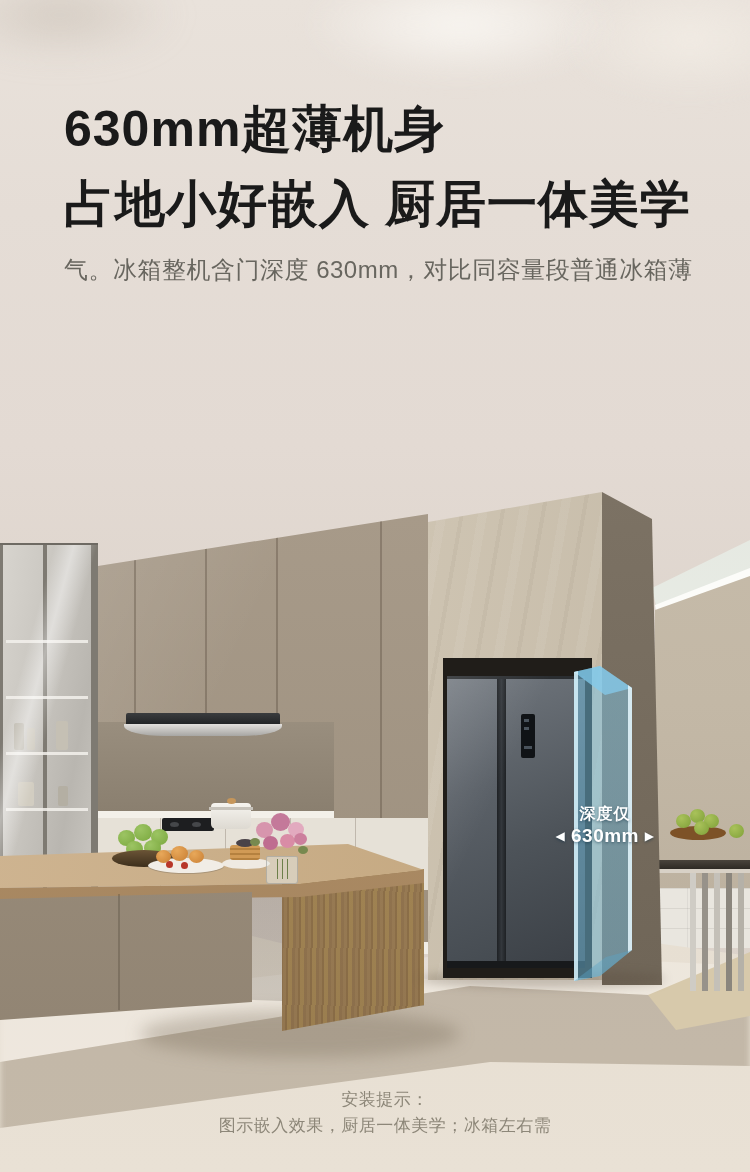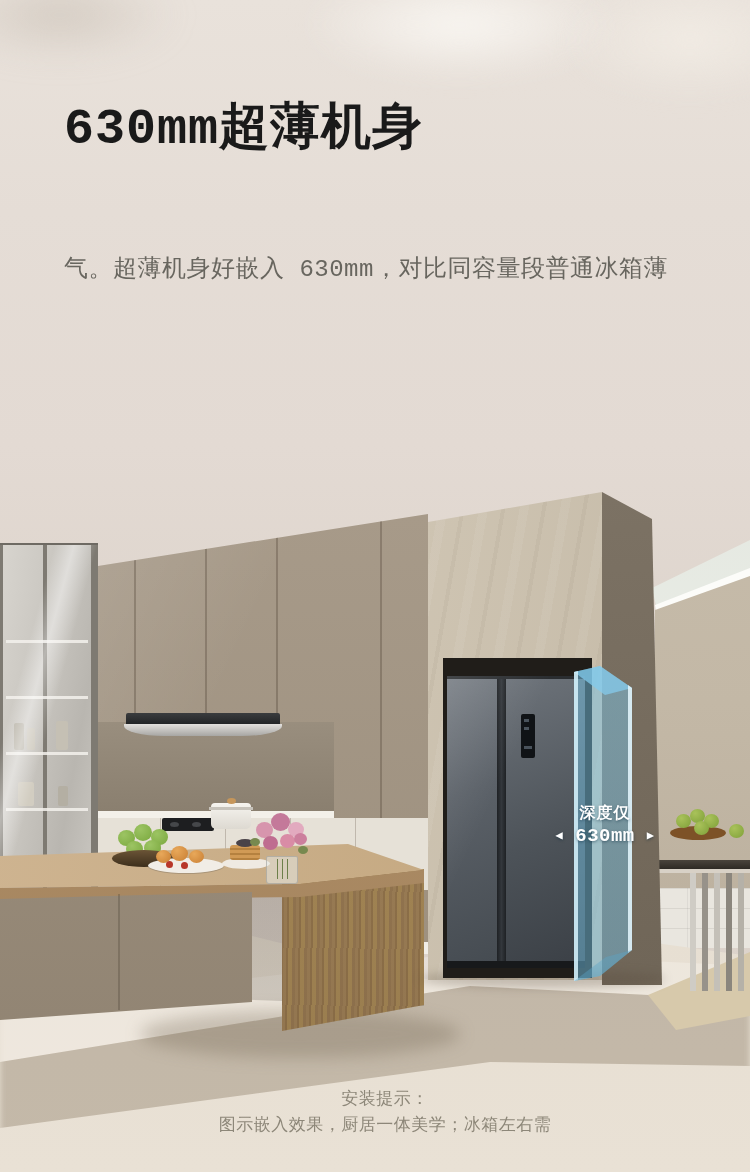--- a/index.html
+++ b/index.html
@@ -1,21 +1,21 @@
 <!DOCTYPE html>
 <html><head>
 <meta charset="utf-8">
 <style>
   html,body{margin:0;padding:0;background:#cfc8c0;}
   .canvas{
     position:relative;width:750px;height:1172px;margin:0 auto;overflow:hidden;
     background:linear-gradient(180deg,#e9e2db 0%,#e5ddd6 18%,#e3dad3 38%,#ded5cd 55%,#dcd3cb 70%,#ddd4cc 100%);
     font-family:"Liberation Sans","DejaVu Sans",sans-serif;
   }
-  .abs{position:absolute;font-family:Liberation Mono, monospace;}
+  .abs{position:absolute;}
   .layer{position:absolute;inset:0;}
   
   .blob1{left:300px;top:-30px;width:320px;height:110px;background:radial-gradient(ellipse at center,rgba(252,250,246,.85),rgba(252,250,246,0) 70%);filter:blur(14px);}
   .blob2{left:560px;top:-20px;width:260px;height:120px;background:radial-gradient(ellipse at center,rgba(245,240,232,.7),rgba(245,240,232,0) 70%);filter:blur(12px);}
   .blob3{left:-60px;top:-30px;width:240px;height:90px;background:radial-gradient(ellipse at center,rgba(190,180,168,.5),rgba(190,180,168,0) 70%);filter:blur(16px);}
   
   .headline{left:64px;top:92px;width:640px;color:#1a1a1a;font-weight:800;font-size:50px;line-height:75px;letter-spacing:1px;}
   .bodycopy{left:64px;top:251px;width:660px;color:#68665f;font-size:24px;line-height:37px;letter-spacing:.5px;}
   
   .rr-ceiling{clip-path:polygon(652px 588px,750px 540px,750px 580px,658px 614px);background:linear-gradient(180deg,#dde2da,#f0f2ec);}
@@ -122,23 +122,24 @@
 <body>
 
 <div class="canvas">
 
   <div class="abs blob1"></div>
   <div class="abs blob2"></div>
   <div class="abs blob3"></div>
 
   <div class="abs headline">
     <div>630mm超薄机身</div>
+    <div>占地小好嵌入 厨居一体美学</div>
   </div>
   <div class="abs bodycopy">
-    <div>气。超薄机身好嵌入 630mm，对比同容量段普通冰箱薄</div>
+    <div>气。冰箱整机含门深度 630mm，对比同容量段普通冰箱薄</div>
   </div>
 
   <div class="layer">
 
     <div class="layer rr-ceiling"></div>
     <div class="layer rr-fascia"></div>
     <div class="layer rr-stone"></div>
     <div class="abs rr-tiles"></div>
 
     <div class="layer floor"></div>

